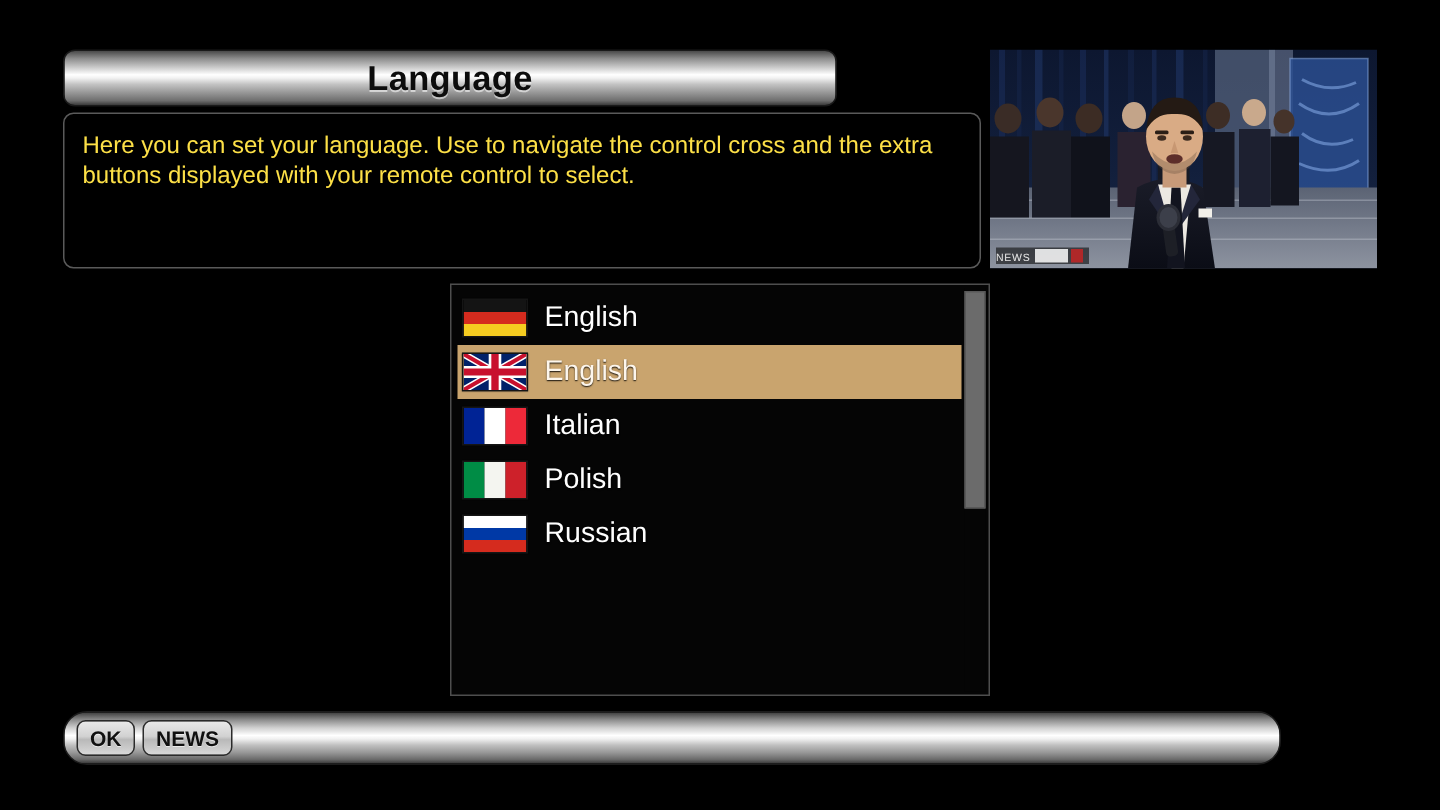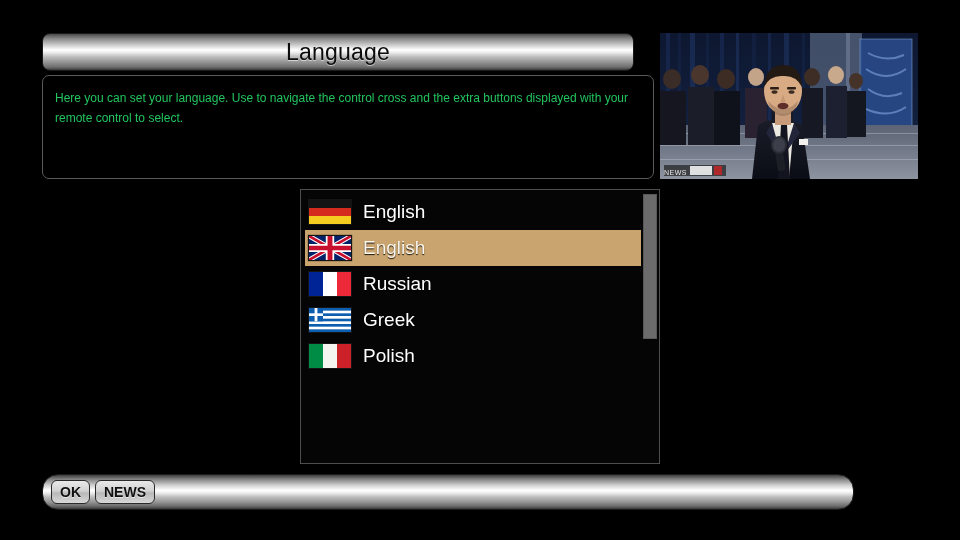--- a/index.html
+++ b/index.html
@@ -3,41 +3,41 @@
 <meta charset="utf-8">
 <style>
   * { margin:0; padding:0; box-sizing:border-box; }
   html,body { width:960px; height:540px; background:#000; overflow:hidden; }
   body { font-family:"Liberation Sans", sans-serif; }
 
   .screen { position:relative; width:960px; height:540px; background:#000; }
 
   
   .title-bar {
-    position:absolute; left:42px; top:33px; width:592px; height:38px;
+    position:absolute; left:42px; top:33px; width:516px; height:38px;
     border-radius:8px;
     background:linear-gradient(to bottom,
       #4a4a4a 0%, #8d8d8d 14%, #c9c9c9 30%, #ffffff 44%,
       #f2f2f2 50%, #c2c2c2 62%, #9a9a9a 76%, #6e6e6e 92%, #3a3a3a 100%);
     border:1px solid #1a1a1a;
-    display:flex; align-items:center; justify-content:center;
+    display:flex; align-items:center; justify-content:center;font-weight:bold;
   }
   .title-text {
     font-size:23px; color:#0c0c0c; letter-spacing:0.2px;
     text-shadow:0 1px 0 rgba(255,255,255,.55);
   }
 
   
   .help-box {
     position:absolute; left:42px; top:75px; width:612px; height:104px;
     background:#000; border:1px solid #5a5a5a; border-radius:7px;
     padding:12px 12px 0 12px;
   }
   .help-text {
-    color:#22c55e; font-size:12px; line-height:20px;
+    color:#fde047; font-size:16px; line-height:20px;
     text-shadow:0 1px 1px #000;
   }
 
   
   .video-preview {
     position:absolute; left:660px; top:33px; width:258px; height:146px;
     overflow:hidden; background:#05070f;
   }
   .video-preview svg { display:block; width:258px; height:146px; }
   .video-badge {
@@ -266,51 +266,46 @@
       </div>
 
       <div class="list-row">
         <span class="flag">
           <svg viewBox="0 0 60 36" preserveAspectRatio="none">
             <rect x="0" y="0" width="20" height="36" fill="#002395"></rect>
             <rect x="20" y="0" width="20" height="36" fill="#ffffff"></rect>
             <rect x="40" y="0" width="20" height="36" fill="#ed2939"></rect>
           </svg>
         </span>
-        <span class="row-label">Russian</span>
-      </div>
-
-      <div class="list-row">
-        <span class="flag">
-          <svg viewBox="0 0 60 36" preserveAspectRatio="none">
-            <rect width="60" height="36" fill="#0d5eaf"></rect>
-            <rect y="4" width="60" height="4" fill="#fff"></rect>
-            <rect y="12" width="60" height="4" fill="#fff"></rect>
-            <rect y="20" width="60" height="4" fill="#fff"></rect>
-            <rect y="28" width="60" height="4" fill="#fff"></rect>
-            <rect x="0" y="0" width="20" height="20" fill="#0d5eaf"></rect>
-            <rect x="8" y="0" width="4" height="20" fill="#fff"></rect>
-            <rect x="0" y="8" width="20" height="4" fill="#fff"></rect>
-          </svg>
-        </span>
-        <span class="row-label">Greek</span>
-      </div>
+        <span class="row-label">Italian</span>
+      </div>
+
 
       <div class="list-row">
         <span class="flag">
           <svg viewBox="0 0 60 36" preserveAspectRatio="none">
             <rect x="0" y="0" width="20" height="36" fill="#008c45"></rect>
             <rect x="20" y="0" width="20" height="36" fill="#f4f5f0"></rect>
             <rect x="40" y="0" width="20" height="36" fill="#cd212a"></rect>
           </svg>
         </span>
         <span class="row-label">Polish</span>
       </div>
 
 
+      <div class="list-row">
+        <span class="flag">
+          <svg viewBox="0 0 60 36" preserveAspectRatio="none">
+            <rect x="0" y="0" width="60" height="12" fill="#ffffff"></rect>
+            <rect x="0" y="12" width="60" height="12" fill="#0039a6"></rect>
+            <rect x="0" y="24" width="60" height="12" fill="#d52b1e"></rect>
+          </svg>
+        </span>
+        <span class="row-label">Russian</span>
+      </div>
 
     </div>
 
     <div class="scrollbar">
       <div class="scrollbar-thumb"></div>
     </div>
   </div>
 
   <div class="bottom-bar">
     <div class="soft-button">

